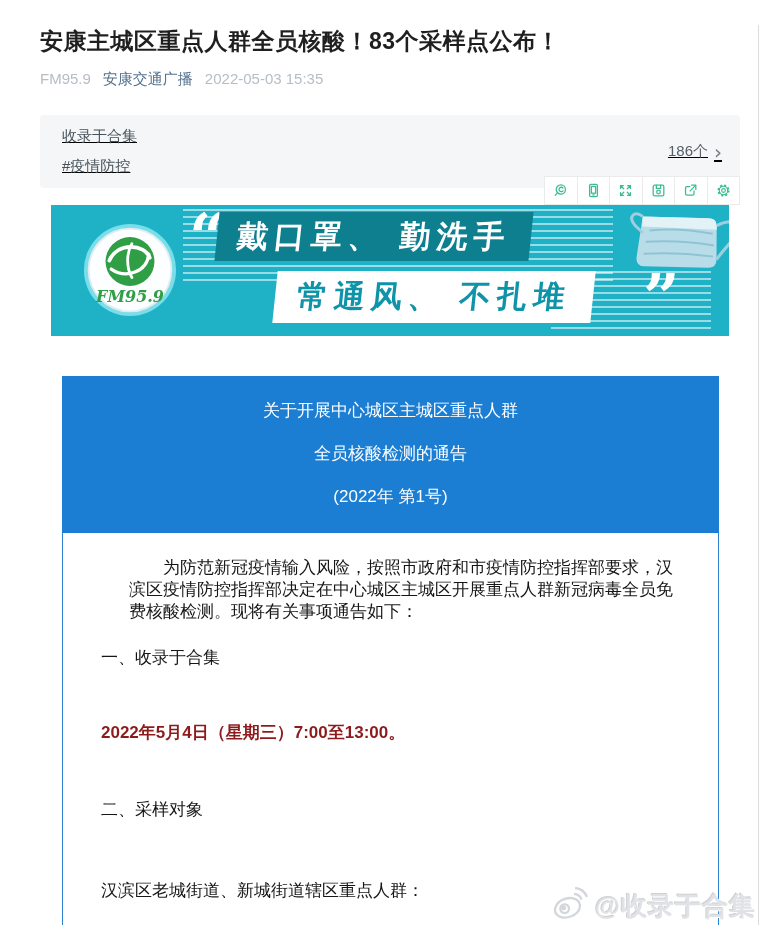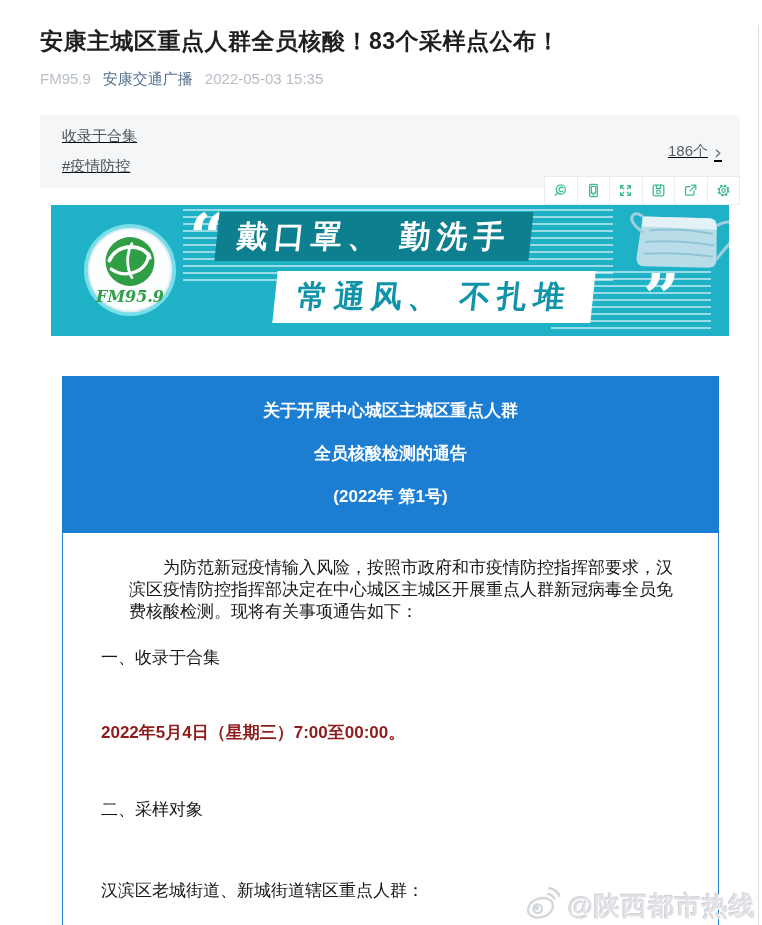--- a/index.html
+++ b/index.html
@@ -44,21 +44,21 @@
   .bq.close { left:592px; top:60px; }
   .bline { position:absolute; display:flex; align-items:center; font-weight:700;
     letter-spacing:6px; font-size:31px; transform:skewX(-6deg); white-space:nowrap; }
   .bline.l1 { left:166px; top:7px; height:49px; padding:0 20px; background:#0e7f8e; color:#fff; }
   .bline.l2 { left:224px; top:66px; height:52px; padding:0 22px; background:#fff; color:#0f93a8; }
   .mask-svg { position:absolute; left:572px; top:0px; }
 
   
   .notice-header { margin:40px 0 0 22px; width:657px; background:#1b7ed3; color:#fff;
     text-align:center; padding:20px 0 22px; }
-  .notice-header div { font-size:17px; font-weight:700; line-height:29px; margin-top:14px; }
+  .notice-header div { font-size:17px; font-weight:400; line-height:29px; margin-top:14px; }
   .notice-header div:first-child { margin-top:0; }
   .notice-body { margin-left:22px; width:657px; background:#fff;
     border-left:1px solid #2e82d0; border-right:1px solid #2e82d0;
     padding:24px 38px 60px; color:#161616; font-size:17px; }
   .para { line-height:22px; text-indent:2em;margin-left:28px; }
   .h-sec { margin-top:16px; line-height:38px; }
   .h-sec.h2 { margin-top:40px; }
   .red { color:#8e1b1b; font-weight:700; line-height:36px; }
   .red.date-line { margin-top:38px; }
   .p-plain { margin-top:44px; line-height:36px; }
@@ -175,32 +175,32 @@
 
     <div class="notice-header">
       <div>关于开展中心城区主城区重点人群</div>
       <div>全员核酸检测的通告</div>
       <div>(2022年 第1号)</div>
     </div>
 
     <div class="notice-body">
       <p class="para">为防范新冠疫情输入风险，按照市政府和市疫情防控指挥部要求，汉滨区疫情防控指挥部决定在中心城区主城区开展重点人群新冠病毒全员免费核酸检测。现将有关事项通告如下：</p>
       <p class="h-sec">一、收录于合集</p>
-      <p class="red date-line">2022年5月4日（星期三）7:00至00:00。</p>
+      <p class="red date-line">2022年5月4日（星期三）7:00至13:00。</p>
       <p class="h-sec h2">二、采样对象</p>
       <p class="p-plain">汉滨区老城街道、新城街道辖区重点人群：</p>
 
     </div>
   </div>
 
   <div class="watermark">
     <svg width="42" height="38" viewBox="0 0 44 40" fill="none" stroke="#d3d6da" stroke-width="2.4">
       <path d="M17 12 C7 14 2 24 9 29 C16 34 29 31 32 23 C34 16 28 10 17 12 Z"></path>
       <circle cx="16" cy="22" r="4.6"></circle>
       <circle cx="15" cy="21" r="1.4" fill="#d3d6da"></circle>
       <path d="M28 8 A9 9 0 0 1 35 15"></path>
       <path d="M30 2 A15 15 0 0 1 41 13"></path>
     </svg>
-    <span class="wm-text">@陕西都市热线</span>
+    <span class="wm-text">@收录于合集</span>
   </div>
 
   <div class="edge-line"></div>
 </div>
 
 </body></html>

